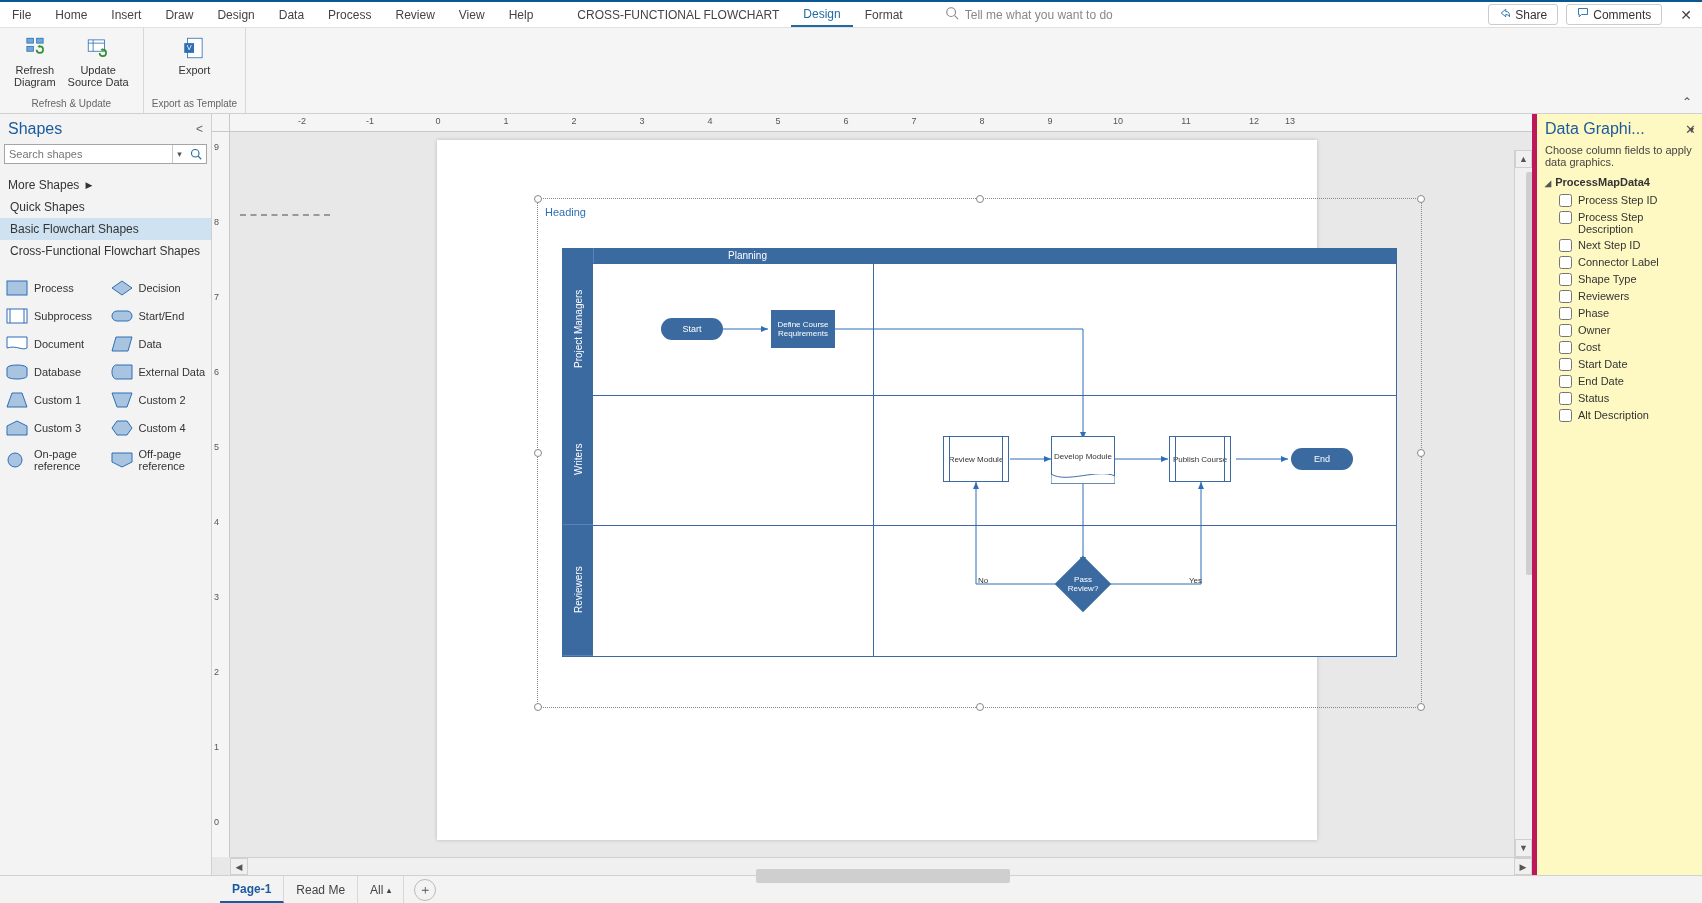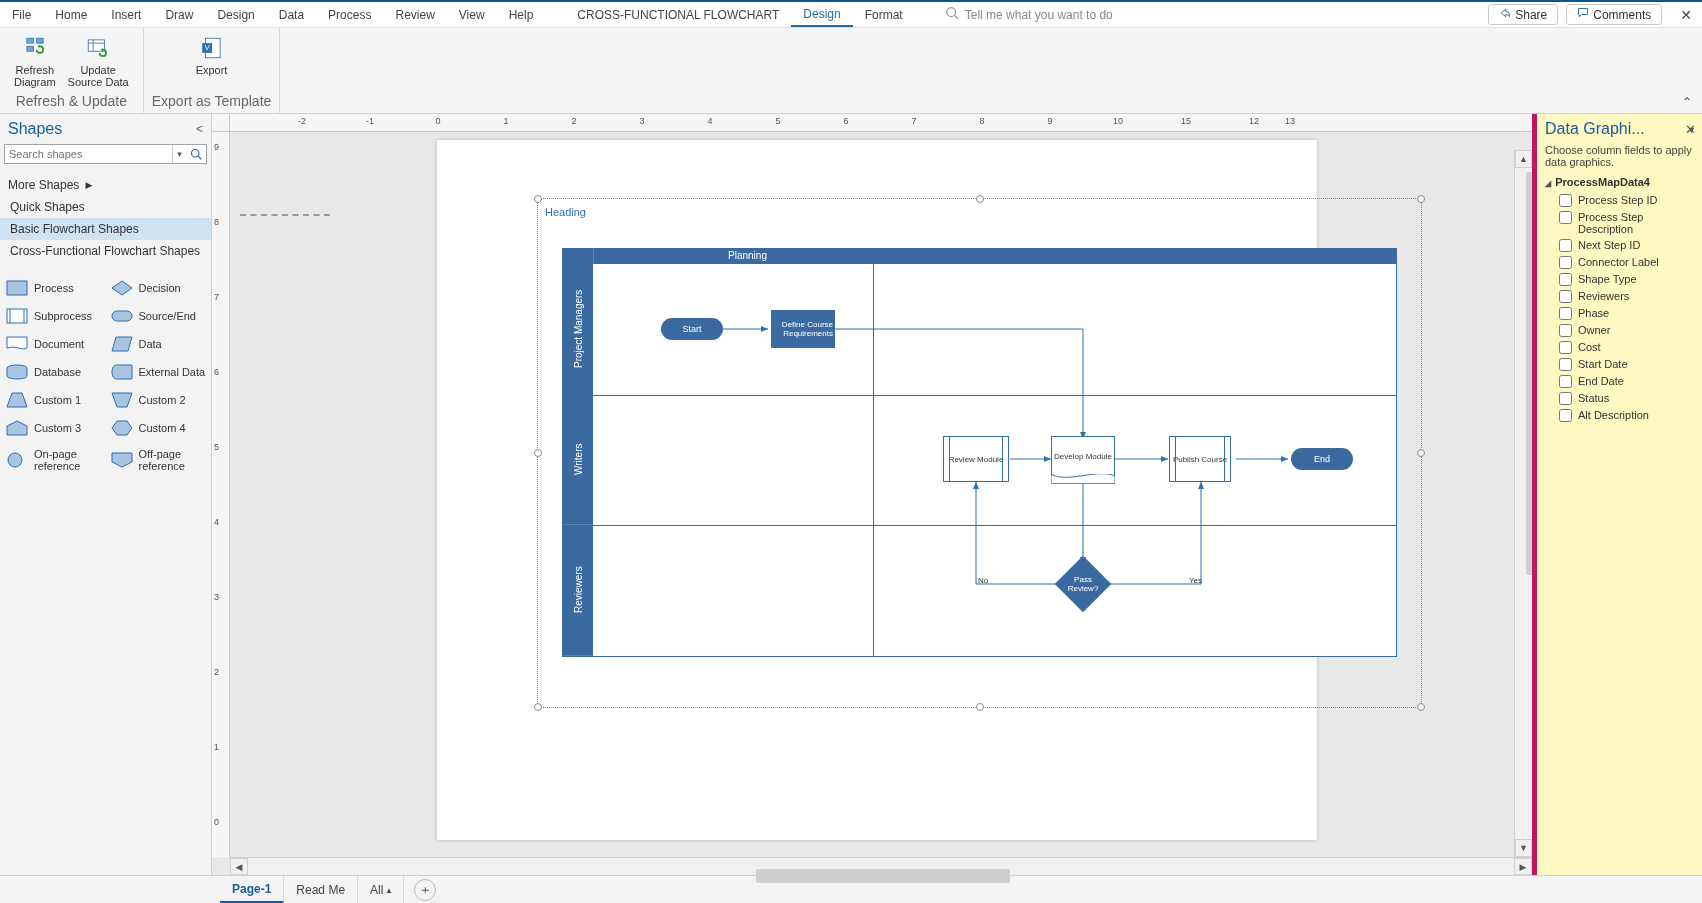--- a/index.html
+++ b/index.html
@@ -17,21 +17,21 @@
 .menubar .spacer { flex: 1; }
 .menubar .right-btn { border: 1px solid #ccc; border-radius: 3px; padding: 2px 10px; margin-right: 8px; display: flex; align-items: center; font-size: 12px; color: #333; cursor: pointer; }
 .menubar .close-x { padding: 0 10px; font-size: 14px; color: #444; cursor: pointer; }
 
 
 .ribbon { height: 86px; background: #f5f5f5; display: flex; border-bottom: 1px solid #d0d0d0; position: relative; }
 .ribbon-group { display: flex; flex-direction: column; align-items: center; border-right: 1px solid #d8d8d8; padding: 4px 8px 0; }
 .ribbon-buttons { display: flex; flex: 1; }
 .ribbon-btn { display: flex; flex-direction: column; align-items: center; justify-content: flex-start; padding: 2px 6px; font-size: 11px; color: #333; cursor: pointer; text-align: center; }
 .ribbon-btn .ico { width: 28px; height: 28px; margin-bottom: 2px; display: flex; align-items: center; justify-content: center; }
-.ribbon-group-label { font-size: 14px; color: #666; padding: 2px 0 4px; }
+.ribbon-group-label { font-size: 10px; color: #666; padding: 2px 0 4px; }
 .ribbon-collapse { position: absolute; right: 10px; bottom: 4px; font-size: 12px; color: #555; cursor: pointer; }
 
 
 .main { display: flex; height: calc(903px - 2px - 26px - 86px - 28px); }
 
 
 .shapes-panel { width: 212px; background: #f3f3f3; border-right: 1px solid #d0d0d0; padding: 6px 0 0 0; font-size: 12px; color: #333; position: relative; }
 .shapes-title { color: #1b5a9e; font-size: 16px; padding: 0 8px 6px; display: flex; align-items: center; justify-content: space-between; }
 .shapes-title .arrow { font-size: 12px; color: #666; }
 .search-wrap { display: flex; margin: 0 4px 8px; border: 1px solid #a5a5a5; background: #fff; }
@@ -265,21 +265,21 @@
             <rect x="1" y="1" width="20" height="14" fill="#fff" stroke="#2d6fb5"></rect>
             <line x1="4" y1="1" x2="4" y2="15" stroke="#2d6fb5"></line>
             <line x1="18" y1="1" x2="18" y2="15" stroke="#2d6fb5"></line>
           </svg>
           <span>Subprocess</span>
         </div>
       <div class="shape-item">
           <svg class="shape-ico">
             <rect x="1" y="3" width="20" height="10" rx="5" fill="#a8c4e0" stroke="#2d6fb5"></rect>
           </svg>
-          <span>Source/End</span>
+          <span>Start/End</span>
         </div>
       <div class="shape-item">
           <svg class="shape-ico">
             <path d="M1 1h20v11c-5 3-10-3-20 0z" fill="#fff" stroke="#2d6fb5"></path>
           </svg>
           <span>Document</span>
         </div>
       <div class="shape-item">
           <svg class="shape-ico">
             <polygon points="5,1 21,1 17,15 1,15" fill="#a8c4e0" stroke="#2d6fb5"></polygon>
@@ -347,21 +347,21 @@
       <span class="ruler-tick-h" style="left:276px">1</span>
       <span class="ruler-tick-h" style="left:344px">2</span>
       <span class="ruler-tick-h" style="left:412px">3</span>
       <span class="ruler-tick-h" style="left:480px">4</span>
       <span class="ruler-tick-h" style="left:548px">5</span>
       <span class="ruler-tick-h" style="left:616px">6</span>
       <span class="ruler-tick-h" style="left:684px">7</span>
       <span class="ruler-tick-h" style="left:752px">8</span>
       <span class="ruler-tick-h" style="left:820px">9</span>
       <span class="ruler-tick-h" style="left:888px">10</span>
-      <span class="ruler-tick-h" style="left:956px">15</span>
+      <span class="ruler-tick-h" style="left:956px">11</span>
       <span class="ruler-tick-h" style="left:1024px">12</span>
       <span class="ruler-tick-h" style="left:1060px">13</span>
     </div>
     <div class="ruler-v">
       <span class="ruler-tick-v" style="top:15px">9</span>
       <span class="ruler-tick-v" style="top:90px">8</span>
       <span class="ruler-tick-v" style="top:165px">7</span>
       <span class="ruler-tick-v" style="top:240px">6</span>
       <span class="ruler-tick-v" style="top:315px">5</span>
       <span class="ruler-tick-v" style="top:390px">4</span>
@@ -417,21 +417,21 @@
                 <polyline points="242,65 490,65 490,175" fill="none" stroke="#2d6fb5" stroke-width="1" marker-end="url(#arr)"></polyline>
                 <line x1="417" y1="195" x2="458" y2="195" stroke="#2d6fb5" stroke-width="1" marker-end="url(#arr)"></line>
                 <line x1="522" y1="195" x2="575" y2="195" stroke="#2d6fb5" stroke-width="1" marker-end="url(#arr)"></line>
                 <line x1="643" y1="195" x2="695" y2="195" stroke="#2d6fb5" stroke-width="1" marker-end="url(#arr)"></line>
                 <line x1="490" y1="215" x2="490" y2="300" stroke="#2d6fb5" stroke-width="1" marker-end="url(#arr)"></line>
                 <polyline points="468,320 383,320 383,218" fill="none" stroke="#2d6fb5" stroke-width="1" marker-end="url(#arr)"></polyline>
                 <polyline points="512,320 608,320 608,218" fill="none" stroke="#2d6fb5" stroke-width="1" marker-end="url(#arr)"></polyline>
               </svg>
 
               <div class="fc-terminator" style="left:68px;top:54px;width:62px;height:22px;">Start</div>
-              <div class="fc-process" style="left:178px;top:46px;width:64px;height:38px;text-align:right;">Define Course Requirements</div>
+              <div class="fc-process" style="left:178px;top:46px;width:64px;height:38px;">Define Course Requirements</div>
               <div class="fc-subprocess" style="left:350px;top:172px;width:66px;height:46px;">Review Module</div>
               <div class="fc-document" style="left:458px;top:172px;width:64px;height:40px;">
                 <span>Develop Module</span>
                 <svg viewBox="0 0 66 10" preserveAspectRatio="none">
                     <path d="M0 0 C16 10 48 -6 66 2 L66 10 L0 10 Z" fill="#fff" stroke="#3b6aa0" stroke-width="1"></path>
                   </svg>
               </div>
               <div class="fc-subprocess" style="left:576px;top:172px;width:62px;height:46px;">Publish Course</div>
               <div class="fc-terminator" style="left:698px;top:184px;width:62px;height:22px;">End</div>
               <div class="fc-decision" style="left:470px;top:300px;width:40px;height:40px;">

